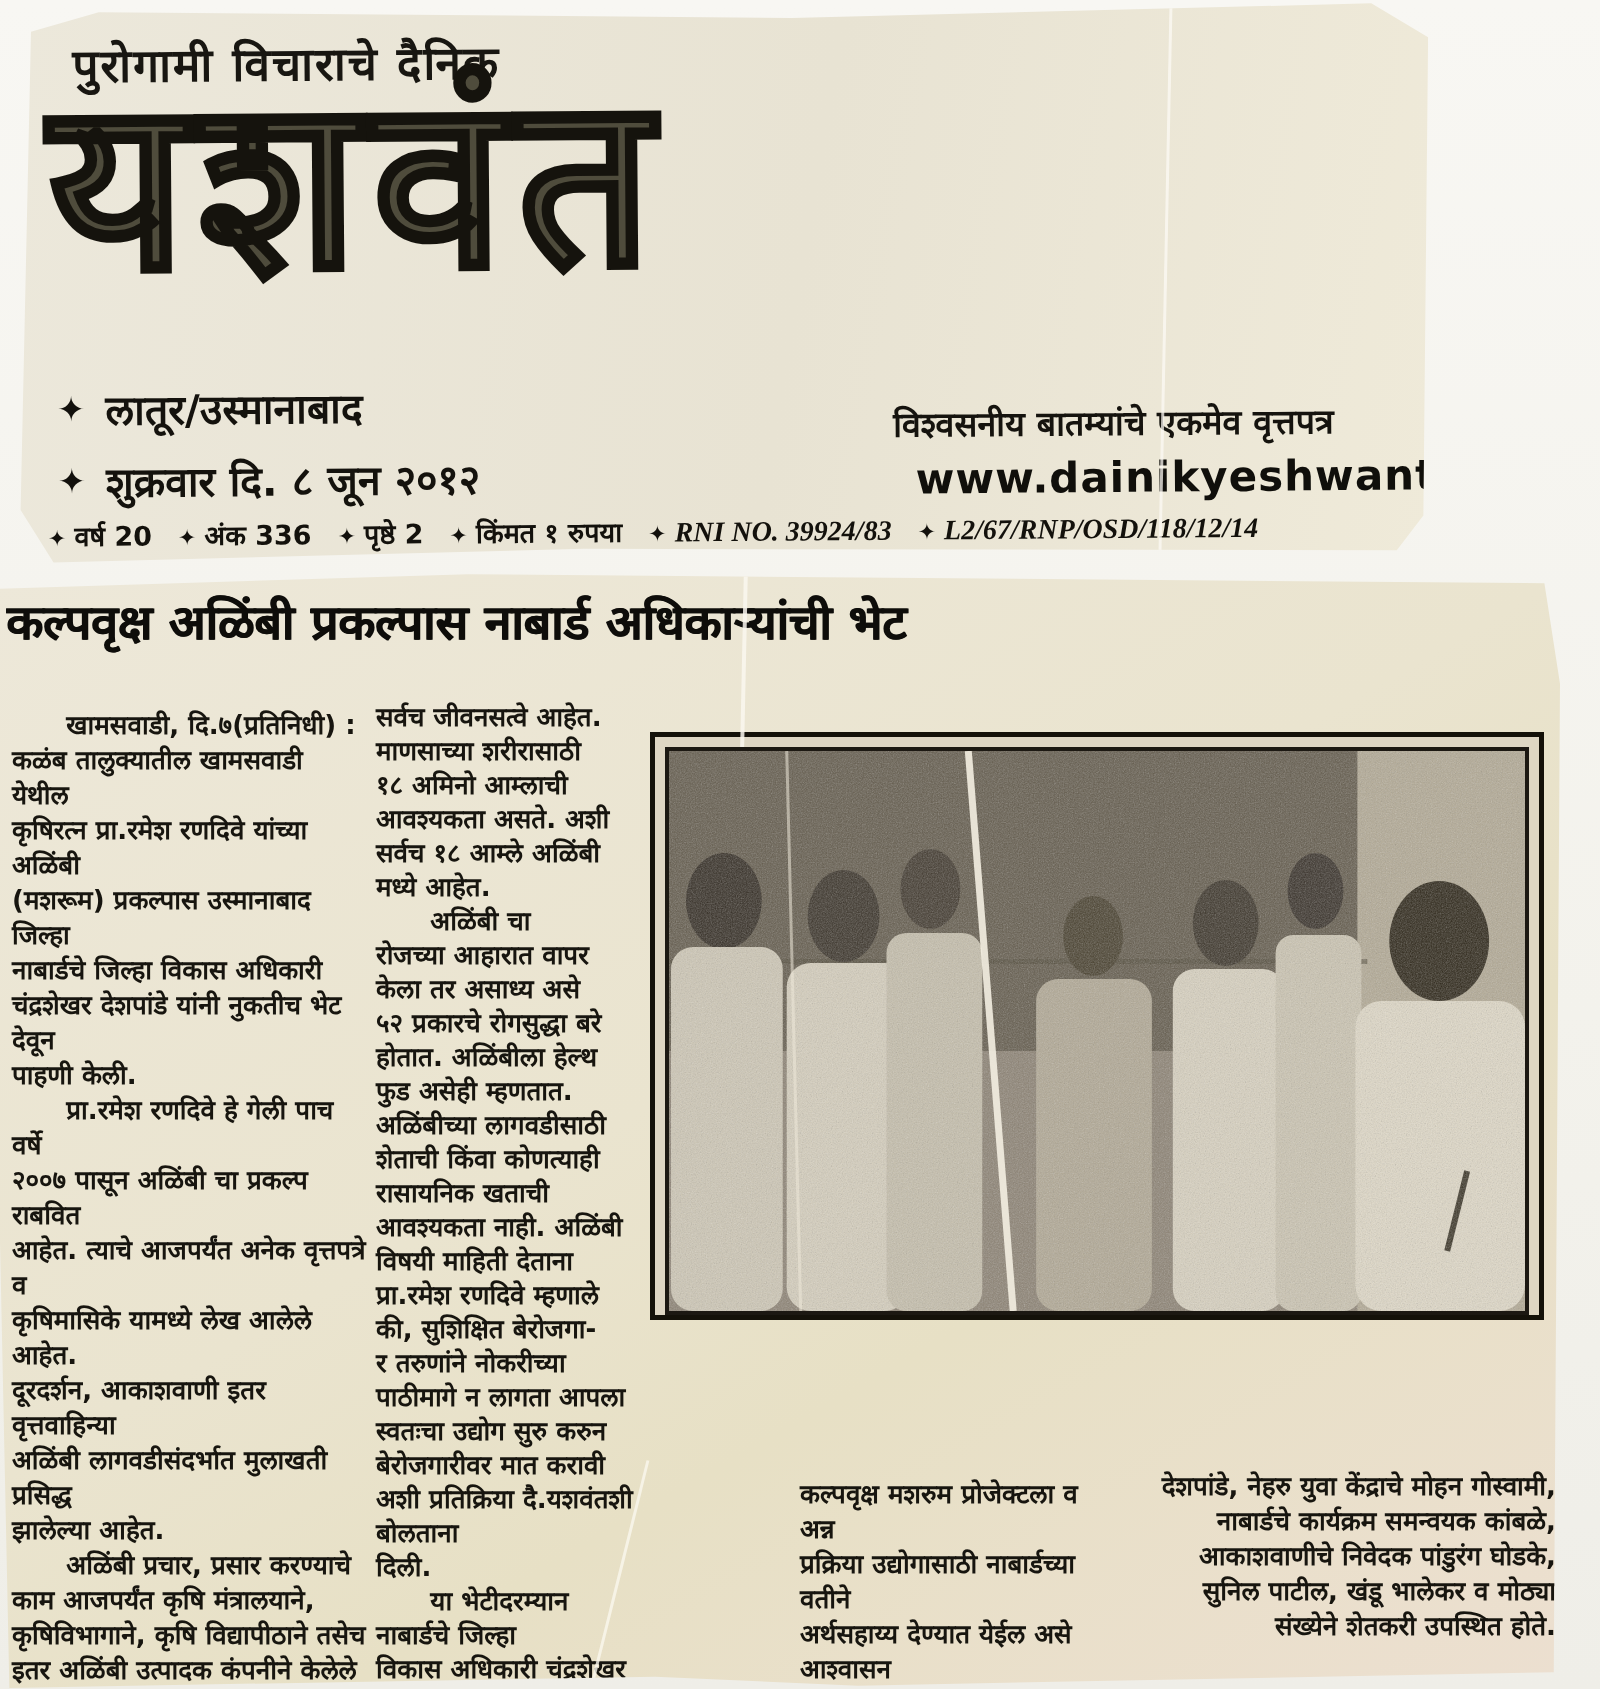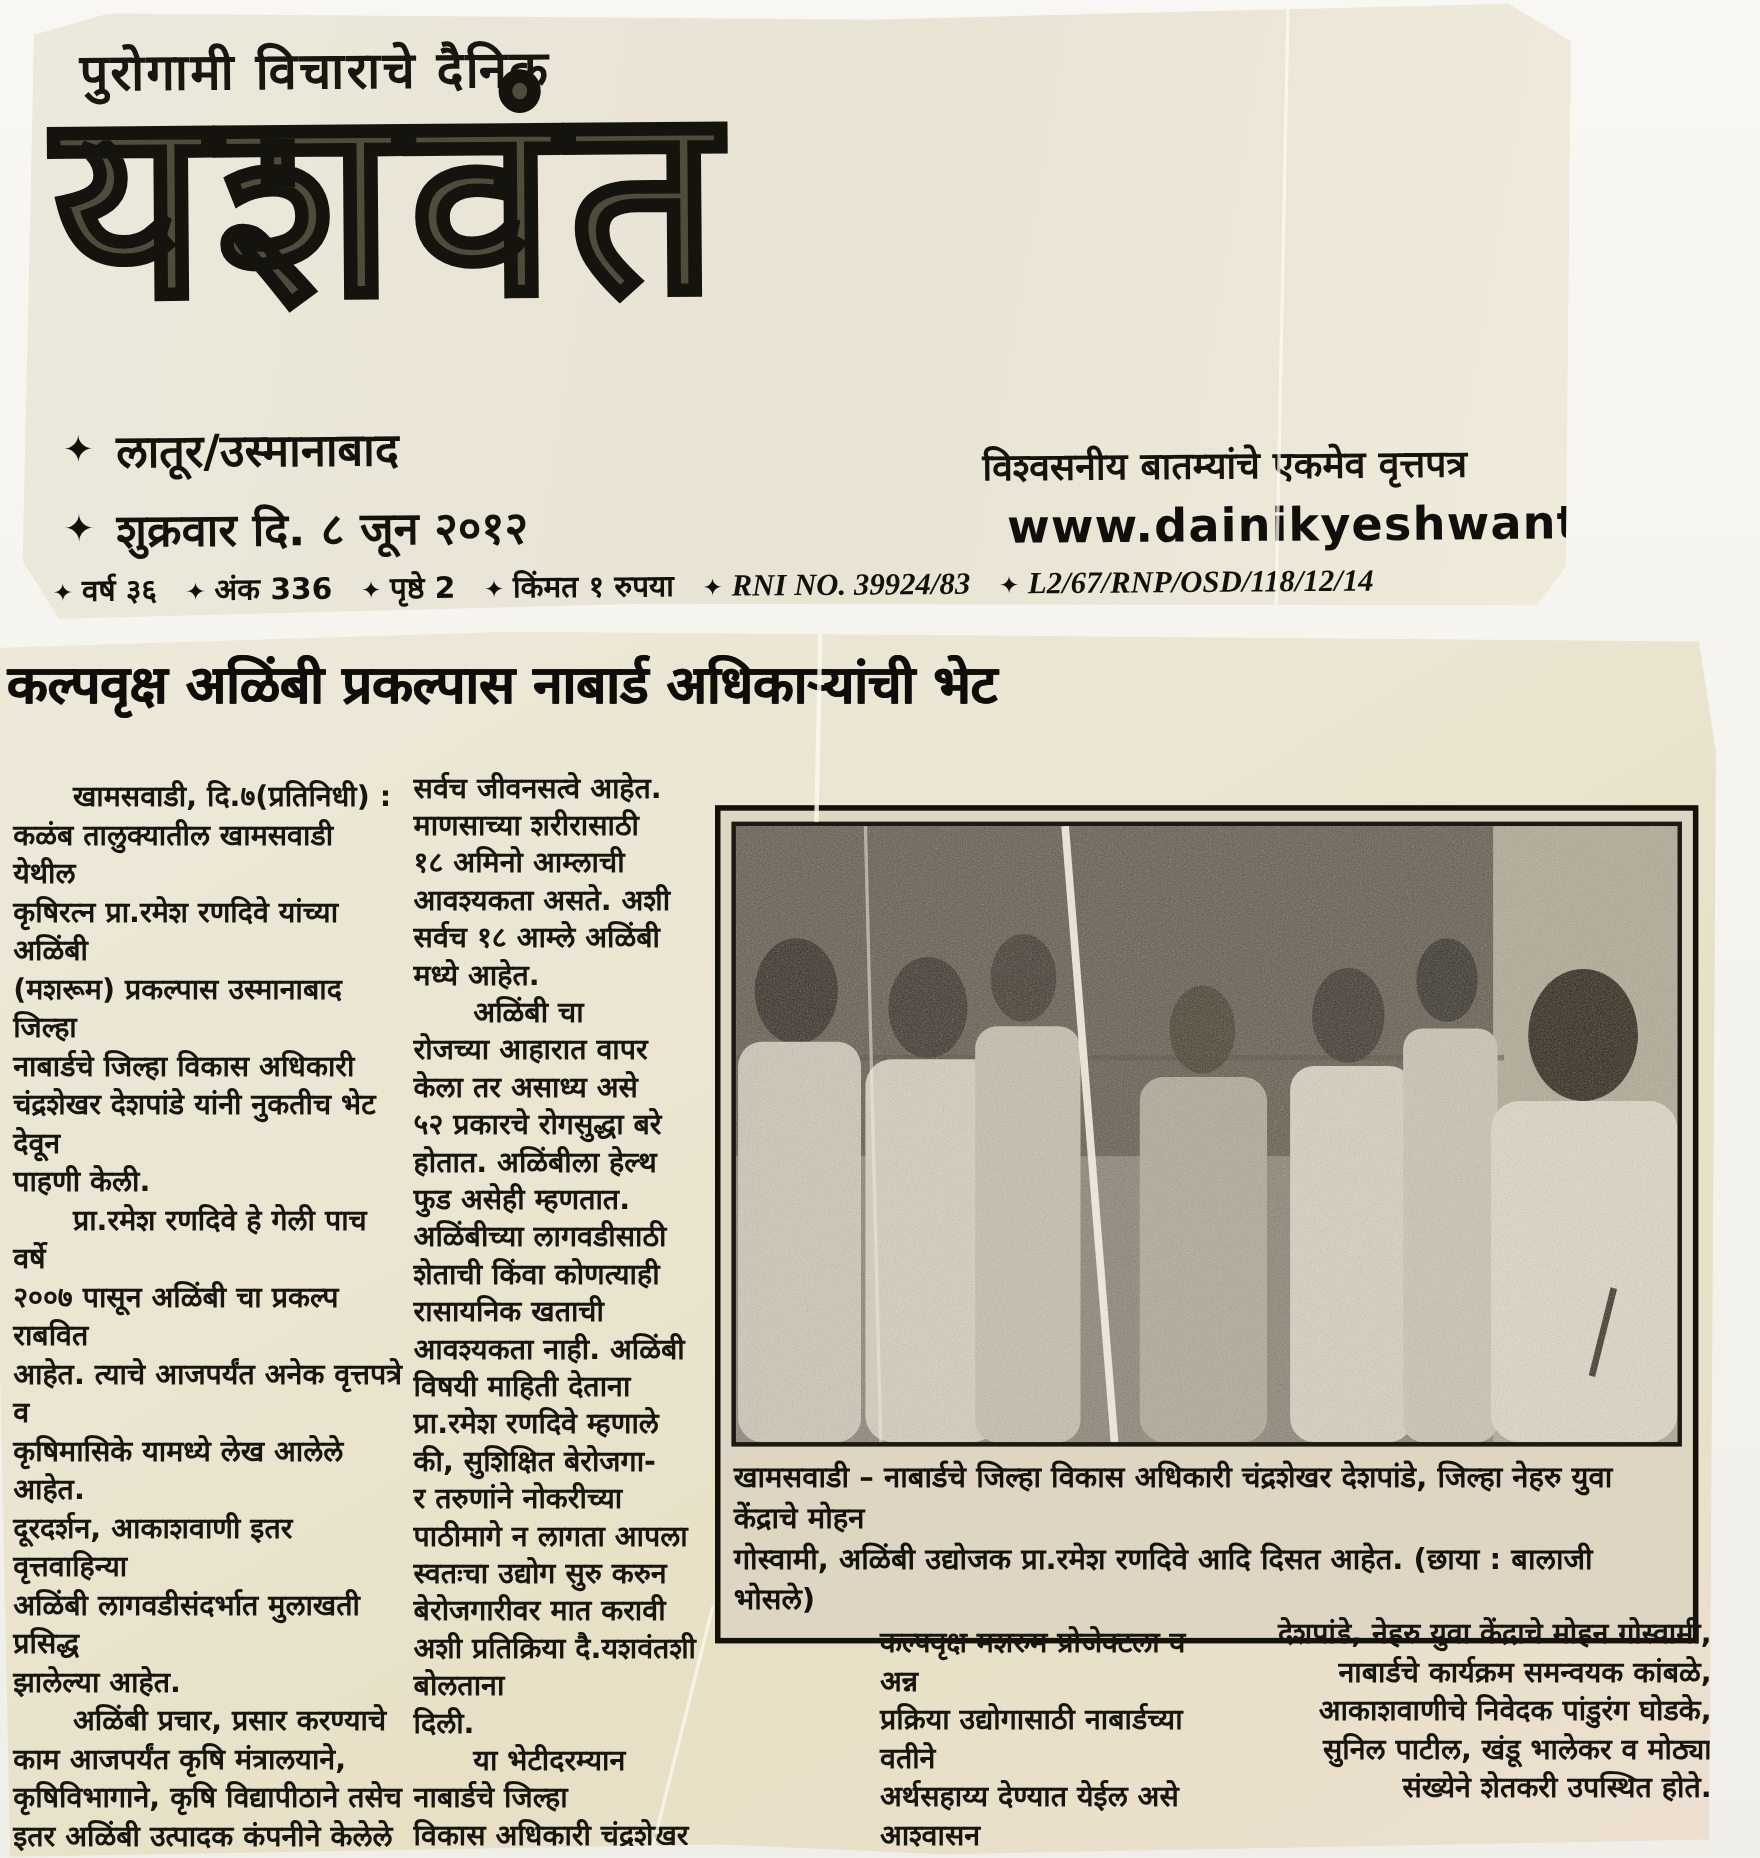--- a/index.html
+++ b/index.html
@@ -73,21 +73,21 @@
         <span class="btxt">शुक्रवार दि. ८ जून २०१२</span>
       </div>
     </div>
 
     <div class="slogan">विश्वसनीय बातम्यांचे एकमेव वृत्तपत्र</div>
     <div class="website">www.dainikyeshwant.com</div>
 
     <div class="inforow">
         <span class="info-item">
           <span class="star small">✦</span>
-          <span class="itext">वर्ष ३६</span>
+          <span class="itext">वर्ष 20</span>
         </span>
         <span class="info-item">
           <span class="star small">✦</span>
           <span class="itext">अंक 336</span>
         </span>
         <span class="info-item">
           <span class="star small">✦</span>
           <span class="itext">पृष्ठे 2</span>
         </span>
         <span class="info-item">
@@ -196,22 +196,20 @@
             <ellipse cx="772" cy="190" rx="50" ry="60" fill="#2e2719"></ellipse>
             <rect x="688" y="250" width="170" height="310" rx="26" fill="#e0d9c7"></rect>
             <line x1="800" y1="420" x2="780" y2="500" stroke="#3c3628" stroke-width="6"></line>
           </g>
 
           <rect width="858" height="560" filter="url(#grain)" opacity="0.42"></rect>
           <path d="M300 0 L345 560" stroke="#f4efe2" stroke-width="7" opacity="0.9"></path>
           <path d="M118 0 L132 560" stroke="#efe9da" stroke-width="3" opacity="0.55"></path>
         </svg>
       </div>
-      <figcaption class="caption">खामसवाडी – नाबार्डचे जिल्हा विकास अधिकारी चंद्रशेखर देशपांडे, जिल्हा नेहरु युवा केंद्राचे मोहन
-गोस्वामी, अळिंबी उद्योजक प्रा.रमेश रणदिवे आदि दिसत आहेत. (छाया : बालाजी भोसले)</figcaption>
     </figure>
 
     <div class="col col3">कल्पवृक्ष मशरुम प्रोजेक्टला व अन्न
 प्रक्रिया उद्योगासाठी नाबार्डच्या वतीने
 अर्थसहाय्य देण्यात येईल असे आश्वासन
 देण्यात आले. यावेळी उस्मानाबाद नाबार्ड
 जिल्हा विकास अधिकारी चंद्रशेखर</div>
     <div class="col col4">देशपांडे, नेहरु युवा केंद्राचे मोहन गोस्वामी,
 नाबार्डचे कार्यक्रम समन्वयक कांबळे,
 आकाशवाणीचे निवेदक पांडुरंग घोडके,

